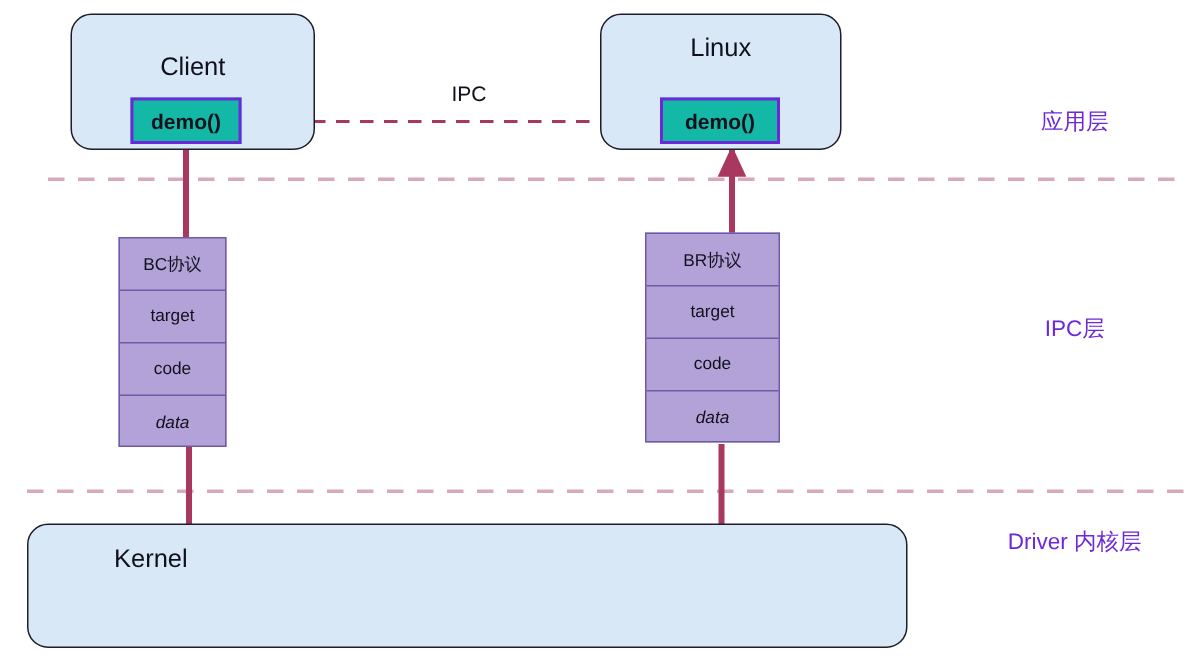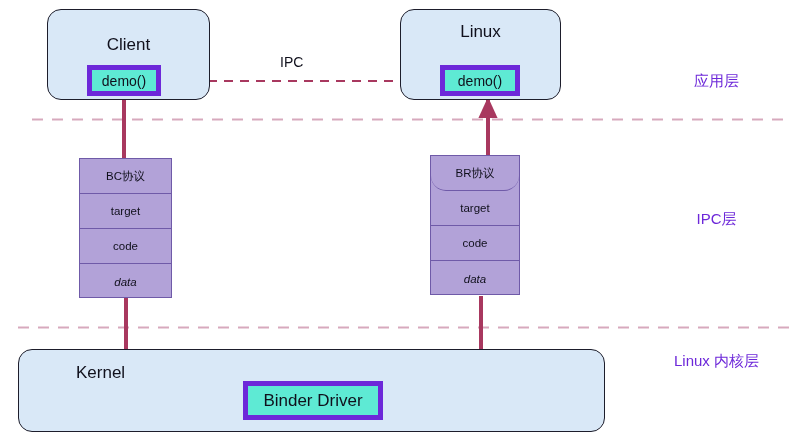--- a/index.html
+++ b/index.html
@@ -37,28 +37,29 @@
     position: absolute;
     font-size: 17px;
     color: #10101c;
     white-space: nowrap;
   }
 
   
   .green-box {
     position: absolute;
     box-sizing: border-box;
-    background: #5eead4;
-    border: 5px solid #6d28d9;
+    background: #14b8a6;
+    border: 2px solid #6d28d9;
     display: flex;
     align-items: center;
     justify-content: center;
     font-size: 14px;
     color: #10101c;
     white-space: nowrap;
+    font-weight: bold;
   }
   .green-box.big {
     font-size: 17px;
   }
 
   
   .stack {
     position: absolute;
     box-sizing: border-box;
     border: 1px solid #6f5aa8;
@@ -86,20 +87,21 @@
     font-size: 15px;
     color: #6d28d9;
     white-space: nowrap;
     text-align: center;
   }
   .ipc-label {
     position: absolute;
     font-size: 14px;
     color: #10101c;
     white-space: nowrap;
+    margin-left: 21px;
   }
 </style>
 </head>
 <body>
 
 <div id="canvas">
 
   <svg class="svg-layer" viewBox="0 0 793 444" xmlns="http://www.w3.org/2000/svg">
     <defs>
       <marker id="solid-arrow" viewBox="0 0 10 10" refX="8.6" refY="5" markerWidth="5.2" markerHeight="5.2" orient="auto-start-reverse">
@@ -128,35 +130,34 @@
   <div class="container-box" style="left:47px; top:9px; width:163px; height:91px;"></div>
   <div class="container-title" style="left:47px; top:22px; width:163px; text-align:center;margin-top:13px;">Client</div>
   <div class="green-box" style="left:87px; top:65px; width:74px; height:31px;">demo()</div>
 
   <div class="container-box" style="left:400px; top:9px; width:161px; height:91px;"></div>
   <div class="container-title" style="left:400px; top:22px; width:161px; text-align:center;">Linux</div>
   <div class="green-box" style="left:440px; top:65px; width:80px; height:31px;">demo()</div>
 
   <div class="ipc-label" style="left:280px; top:54px;">IPC</div>
 
-  <div class="stack" style="left:79px; top:158px; width:93px; height:140px;">
+  <div class="stack" style="left:79px; top:158px; width:72px; height:140px;">
     <div class="stack-cell" style="height:35px;">BC协议</div>
     <div class="stack-cell" style="height:35px;">target</div>
     <div class="stack-cell" style="height:35px;">code</div>
     <div class="stack-cell" style="height:35px;">data</div>
   </div>
 
   <div class="stack" style="left:430px; top:155px; width:90px; height:140px;">
-    <div class="stack-cell" style="height:35px;border-radius:15px;">BR协议</div>
+    <div class="stack-cell" style="height:35px;">BR协议</div>
     <div class="stack-cell" style="height:35px;">target</div>
     <div class="stack-cell" style="height:35px;">code</div>
     <div class="stack-cell" style="height:35px;">data</div>
   </div>
 
   <div class="container-box" style="left:18px; top:349px; width:587px; height:83px;"></div>
   <div class="container-title" style="left:34px; top:363px; text-align:left;margin-left:42px;">Kernel</div>
-  <div class="green-box big" style="left:243px; top:381px; width:140px; height:39px;">Binder Driver</div>
 
   <div class="layer-label" style="left:640px; top:72px; width:153px;">应用层</div>
   <div class="layer-label" style="left:640px; top:210px; width:153px;text-align:center;">IPC层</div>
-  <div class="layer-label" style="left:640px; top:352px; width:153px;">Linux 内核层</div>
+  <div class="layer-label" style="left:640px; top:352px; width:153px;">Driver 内核层</div>
 
 </div>
 
 </body></html>

